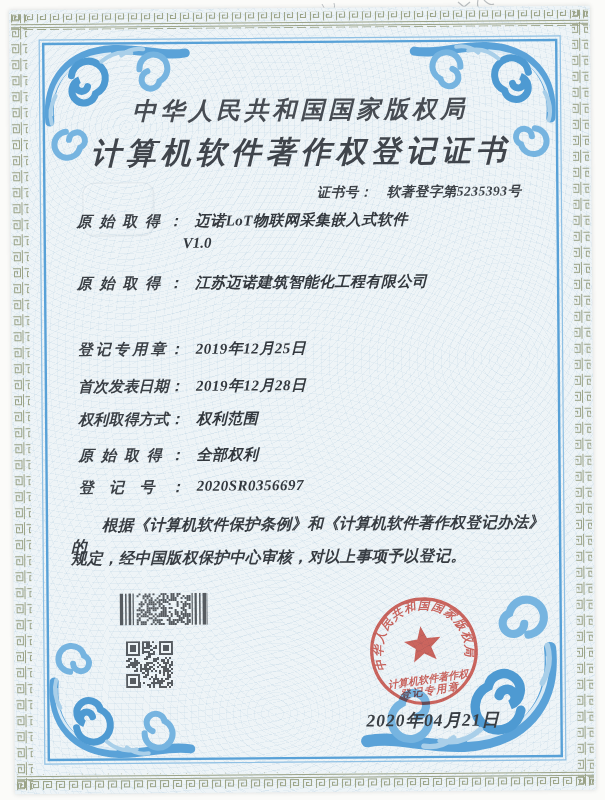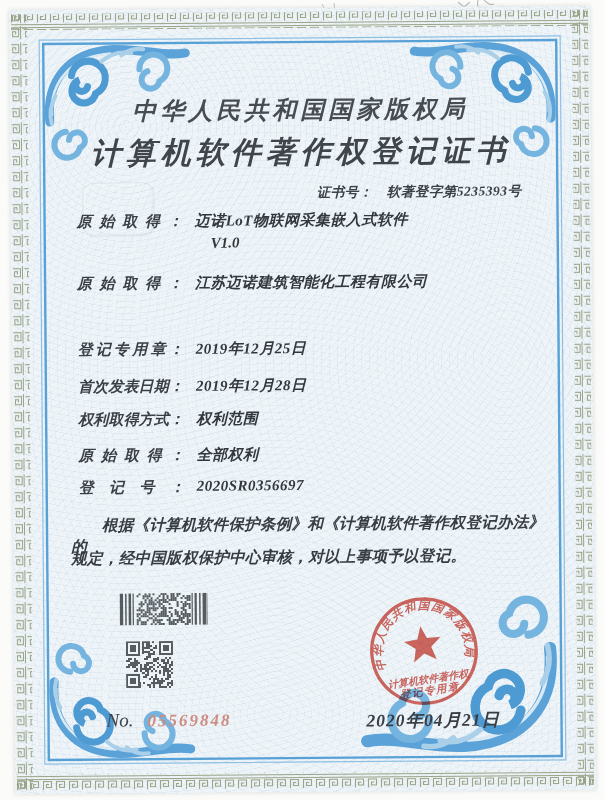--- a/index.html
+++ b/index.html
@@ -34,21 +34,21 @@
     position:absolute;top:176px;right:70px;
     font-size:13.5px;font-weight:700;color:#3c4147;letter-spacing:.5px;
   }
   .cert-no .gap{display:inline-block;width:14px;}
   .row{position:absolute;left:66px;font-size:15px;color:#33383e;font-weight:700;}
   .row .lbl{
     display:inline-block;width:106px;text-align:justify;text-align-last:justify;
     color:#3a3f45;vertical-align:top;
   }
   .row .val{margin-left:12px;letter-spacing:.5px;}
-  .val2{position:absolute;left:200px;font-size:15px;font-weight:700;color:#33383e;}
+  .val2{position:absolute;left:172px;font-size:15px;font-weight:700;color:#33383e;}
   .stmt{
     position:absolute;left:58px;width:474px;font-size:15.5px;font-weight:700;
     color:#373c42;letter-spacing:.3px;
   }
   .indent{text-indent:31px;}
   
   .barcode{position:absolute;left:106px;top:584px;}
   .qrcode{position:absolute;left:112px;top:632px;}
   .serial{position:absolute;left:92px;top:700px;font-size:19px;color:#3f444b;}
   .serial .num{font-size:17px;letter-spacing:2px;color:#cd8b82;margin-left:14px;font-weight:700;}
@@ -549,21 +549,20 @@
         <rect x="21" y="22" width="1" height="1" fill="#575c61"></rect>
         <rect x="22" y="10" width="1" height="1" fill="#575c61"></rect>
         <rect x="22" y="11" width="1" height="1" fill="#575c61"></rect>
         <rect x="22" y="13" width="1" height="1" fill="#575c61"></rect>
         <rect x="22" y="15" width="1" height="1" fill="#575c61"></rect>
         <rect x="22" y="19" width="1" height="1" fill="#575c61"></rect>
         <rect x="22" y="20" width="1" height="1" fill="#575c61"></rect>
         <rect x="22" y="21" width="1" height="1" fill="#575c61"></rect>
       </svg>
 
-    <div class="serial"><span>No.</span><span class="num">05569848</span></div>
 
     <svg class="seal" width="116" height="116" viewBox="0 0 120 120">
       <circle cx="60" cy="60" r="54" fill="none" stroke="#d5544b" stroke-width="3.4"></circle>
       <polygon points="60,34 65,47.1 79,47.8 68.1,56.6 71.8,70.2 60,62.5 48.2,70.2 51.9,56.6 41,47.8 55,47.1" fill="#d5544b"></polygon>
       <path id="sealArc" d="M17.7,67.5 A43,43 0 1 1 102.3,67.5" fill="none"></path>
       <text font-size="12" fill="#d5544b" font-weight="bold" letter-spacing="1.5">
         <textPath href="#sealArc" startOffset="50%" text-anchor="middle">中华人民共和国国家版权局</textPath>
       </text>
       <text x="60" y="93" text-anchor="middle" font-size="10.5" font-weight="bold" fill="#d5544b">计算机软件著作权</text>
       <text x="60" y="105" text-anchor="middle" font-size="11" font-weight="bold" letter-spacing="1.5" fill="#d5544b">登记专用章</text>

